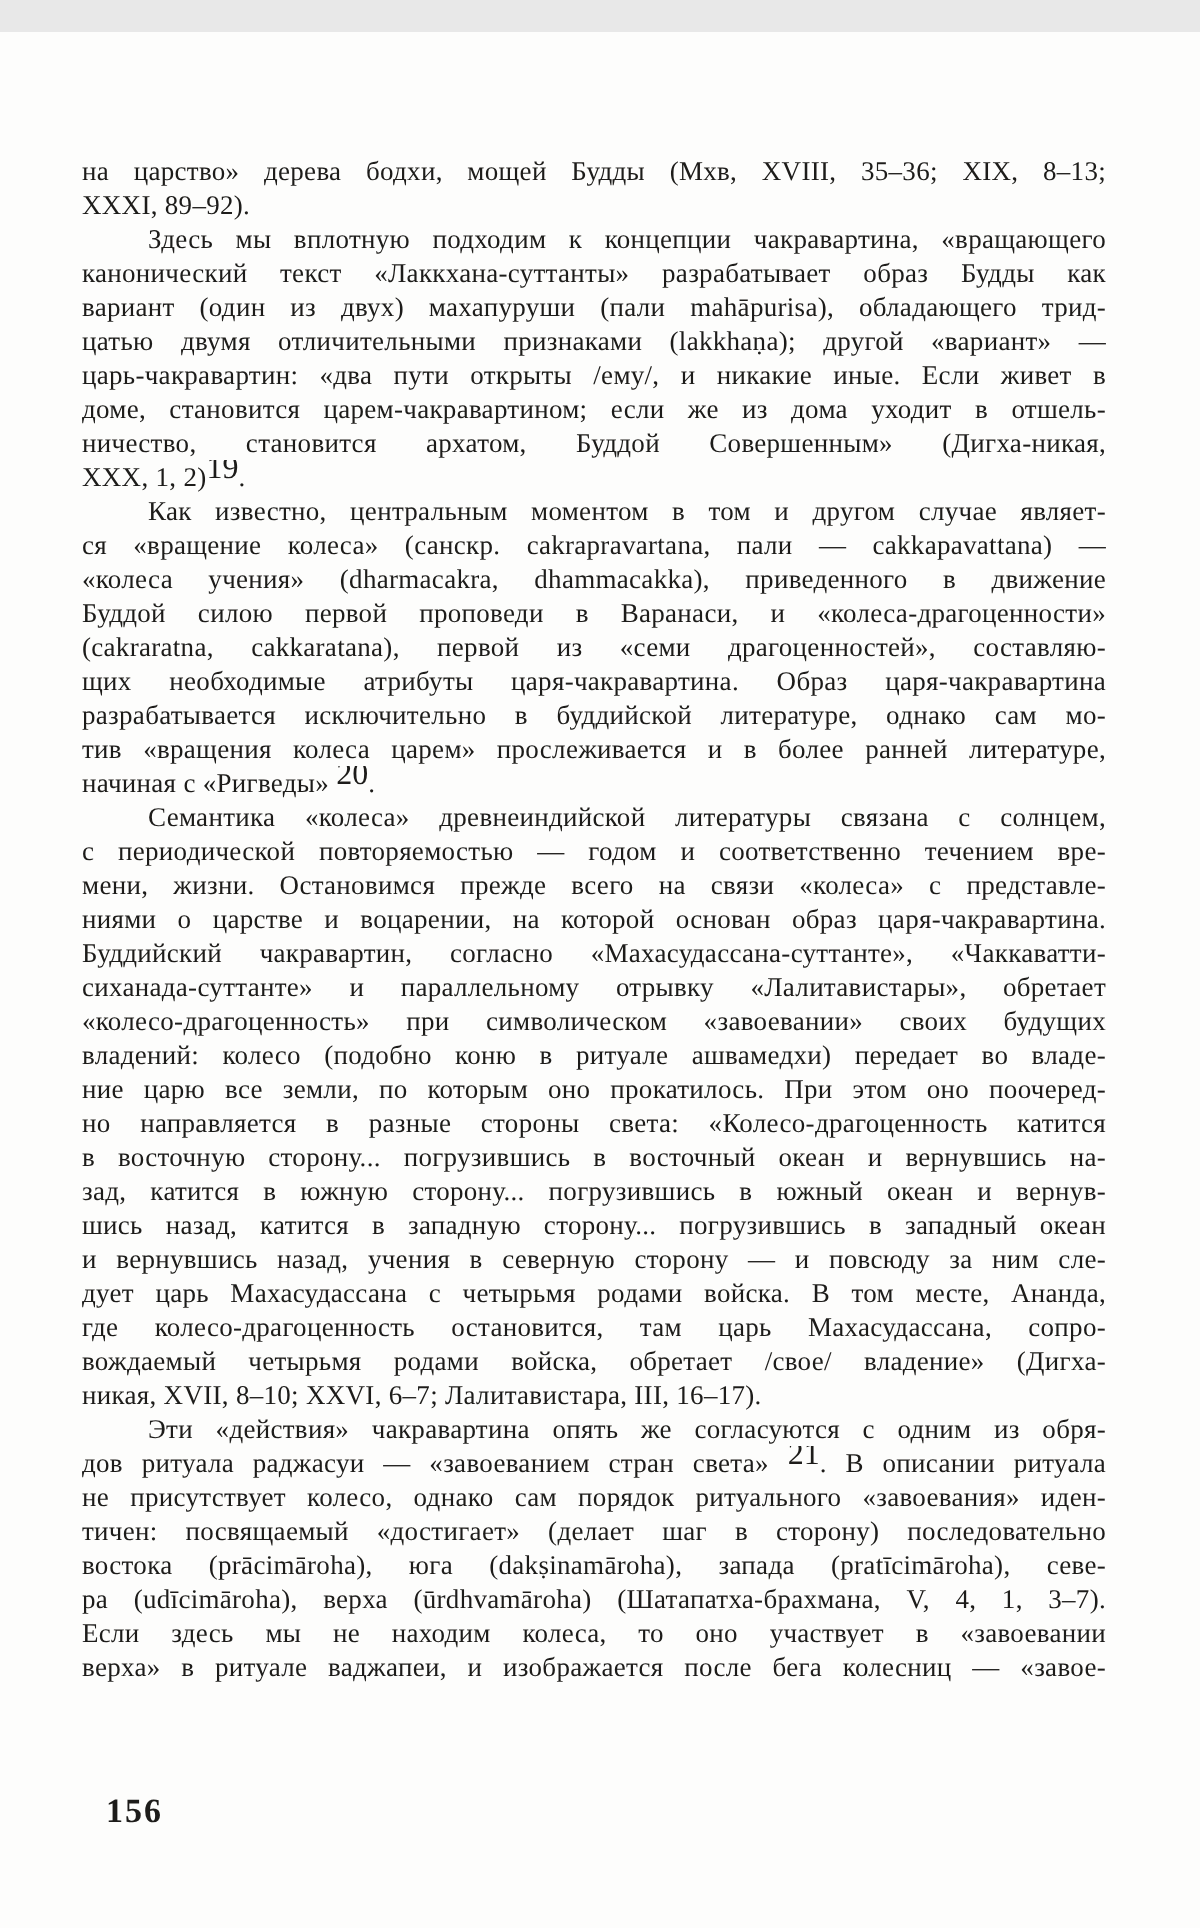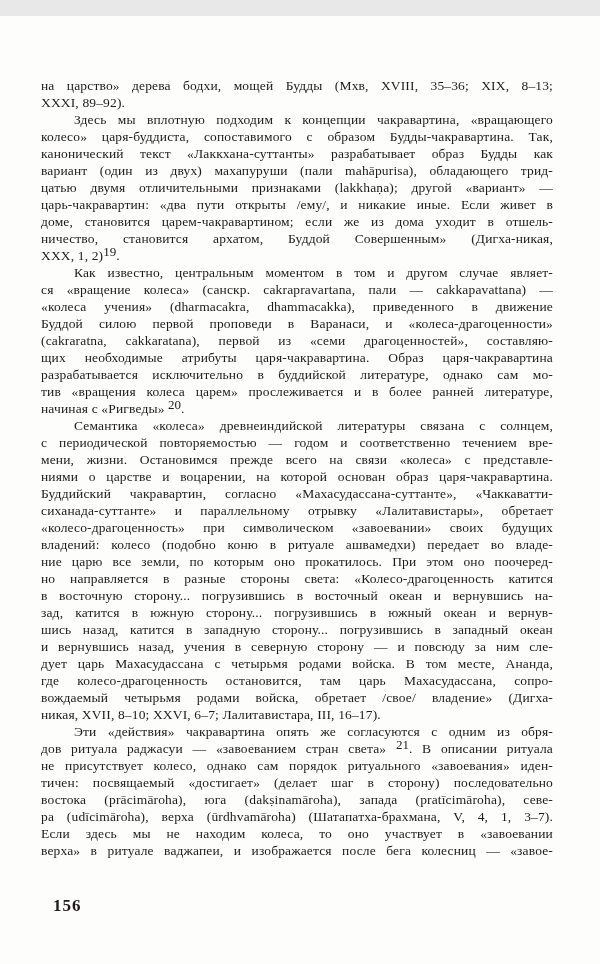--- a/index.html
+++ b/index.html
@@ -35,21 +35,21 @@
   }
   .line.end {
     text-align-last: left;
   }
   .line.indent {
     text-indent: 33px;
   }
   .it {
   }
   .line sup {
-    font-size: 13px;
+    font-size: 16px;
     line-height: 0;
     vertical-align: 4px;
     letter-spacing: 0;
   }
   .page-number {
     position: absolute;
     left: 53px;
     top: 880px;
     font-size: 17px;
     font-weight: 700;
@@ -57,21 +57,20 @@
   }
 </style>
 </head>
 <body>
 
 <div class="page">
   <div class="text-block">
       <div class="line"><span>на царство» дерева бодхи, мощей Будды (Мхв, XVIII, 35–36; XIX, 8–13;</span></div>
       <div class="line end"><span>XXXI, 89–92).</span></div>
       <div class="line indent"><span>Здесь мы вплотную подходим к концепции чакравартина, «вращающего</span></div>
-      <div class="line"><span>колесо» царя-буддиста, сопоставимого с образом Будды-чакравартина. Так,</span></div>
       <div class="line"><span>канонический текст «Лаккхана-суттанты» разрабатывает образ Будды как</span></div>
       <div class="line"><span>вариант (один из двух) махапуруши (пали </span><span class="it">mahāpurisa</span><span>), обладающего трид-</span></div>
       <div class="line"><span>цатью двумя отличительными признаками </span><span class="it">(lakkhaṇa)</span><span>; другой «вариант» —</span></div>
       <div class="line"><span>царь-чакравартин: «два пути открыты /ему/, и никакие иные. Если живет в</span></div>
       <div class="line"><span>доме, становится царем-чакравартином; если же из дома уходит в отшель-</span></div>
       <div class="line"><span>ничество, становится архатом, Буддой Совершенным» (Дигха-никая,</span></div>
       <div class="line end"><span>XXX, 1, 2)</span><sup>19</sup><span>.</span></div>
       <div class="line indent"><span>Как известно, центральным моментом в том и другом случае являет-</span></div>
       <div class="line"><span>ся «вращение колеса» (санскр. </span><span class="it">cakrapravartana</span><span>, пали — </span><span class="it">cakkapavattana</span><span>) —</span></div>
       <div class="line"><span>«колеса учения» </span><span class="it">(dharmacakra, dhammacakka)</span><span>, приведенного в движение</span></div>

